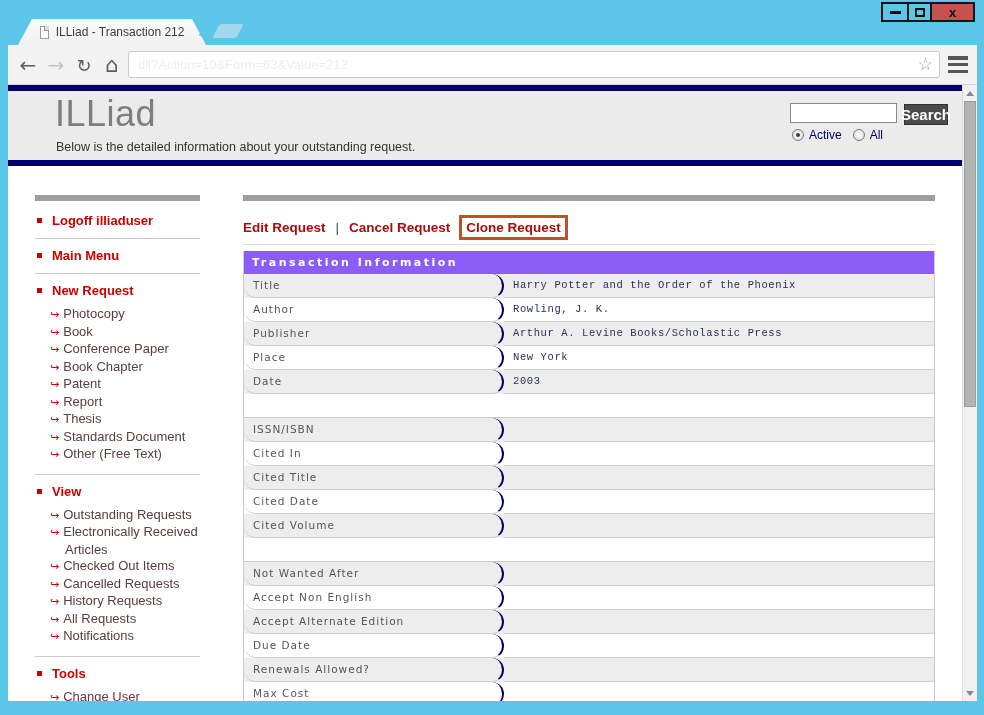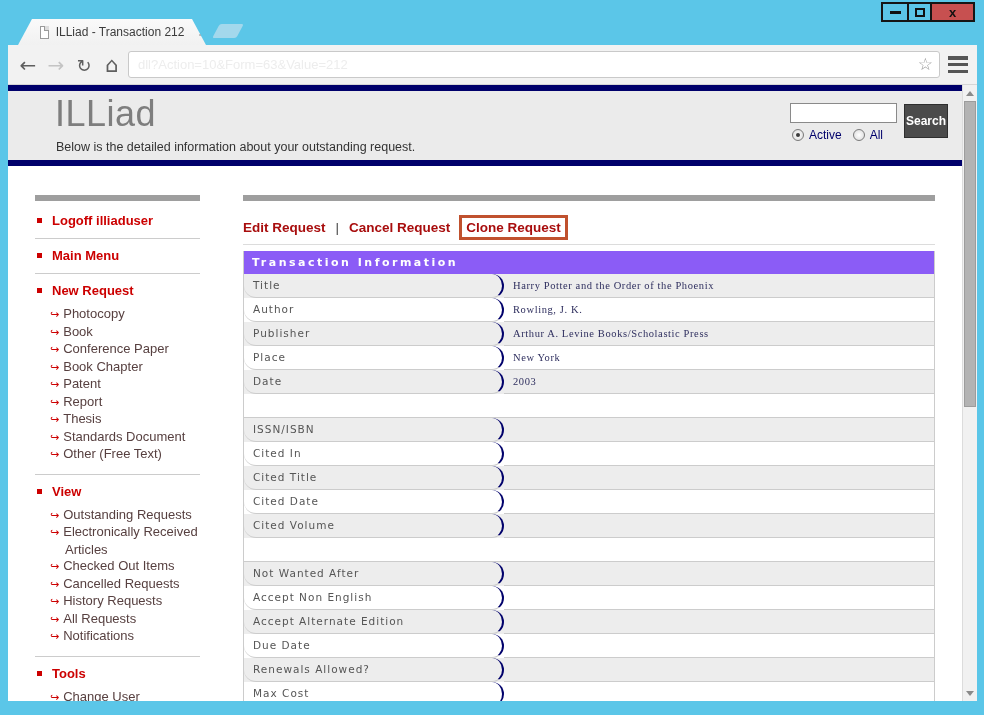--- a/index.html
+++ b/index.html
@@ -35,21 +35,21 @@
   .menu-btn i { display:block; height:3.5px; background:#565656; }
 
   
   .viewport { position:absolute; left:8px; top:85px; width:954px; height:616px; background:#fff; overflow:hidden; }
 
   .site-header { position:absolute; left:0; top:0; width:954px; height:81px; background:#ebebeb;
                  border-top:6px solid #00006b; border-bottom:6px solid #00006b; }
   .logo { position:absolute; left:47px; top:2px; font-size:36px; color:#7e7e7e; letter-spacing:0.5px; }
   .subtitle { position:absolute; left:48px; top:49px; font-size:12.5px; color:#333; }
   .search-input { position:absolute; left:782px; top:12px; width:107px; height:20px; border:1px solid #8a8a8a; background:#fff; font-size:12px; padding:0 4px; }
-  .search-btn { position:absolute; left:896px; top:13px; width:44px; height:34px; background:#4b4b4b; border:1px solid #2e2e2e; color:#fff; font-weight:bold; font-size:12px; display:flex; align-items:center; justify-content:center; cursor:pointer; }
+  .search-btn { position:absolute; left:896px; top:13px; width:44px; height:21px; background:#4b4b4b; border:1px solid #2e2e2e; color:#fff; font-weight:bold; font-size:15px; display:flex; align-items:center; justify-content:center; cursor:pointer; }
   .radio-row { position:absolute; left:784px; top:37px; display:flex; align-items:center; gap:5px; }
   .radio { width:12px; height:12px; border-radius:50%; border:1px solid #7a7a7a; background:radial-gradient(#ffffff,#d8d8d8); position:relative; cursor:pointer; }
   .radio.checked::after { content:""; position:absolute; left:3px; top:3px; width:4px; height:4px; border-radius:50%; background:#3b3b3b; }
   .radio-label { font-size:12px; color:#00006b; margin-right:6px; cursor:pointer; }
 
   
   .sidebar { position:absolute; left:27px; top:110px; width:165px; }
   .side-topbar { height:6px; background:#9e9e9e; margin-bottom:3px; }
   .side-section { padding:9px 0 10px 0; }
   .side-section + .side-section { border-top:1px solid #ccc; }
@@ -67,21 +67,21 @@
   .action-link { color:#a80d0d; text-decoration:none; cursor:pointer; }
   .sep { color:#444; margin:0 10px; font-weight:normal; }
   .hl-box { border:3px solid #c0512e; padding:2px 4px; margin-left:9px; background:#fff; }
   .actions-divider { border-bottom:1px solid #dcdcdc; margin-top:3px; }
 
   .tx-table { margin-top:6px; border-left:1px solid #ccc; border-right:1px solid #ccc; border-bottom:3px solid #00006b; }
   .tx-header { background:#8b5cf6; color:#fff; font-family:"DejaVu Sans", sans-serif; font-size:11px; font-weight:bold; letter-spacing:2.5px; padding:5px 8px; height:23px; }
   .tx-row { display:flex; height:24px; background:#fff; }
   .tx-row:nth-child(odd) { background:#ededed; }   
   .tx-label { width:260px; flex:none; padding-left:9px; font-family:"DejaVu Sans", sans-serif; font-size:10.5px; letter-spacing:1px; color:#555; line-height:23px; border-right:2px solid #00006b; border-bottom:1px solid #ccc; white-space:nowrap;border-radius:12px; }
-  .tx-value { flex:1; padding-left:9px; font-family:Liberation Serif, serif; font-size:10.5px; letter-spacing:0.6px; color:#2e2e5e; line-height:23px; border-bottom:1px solid #ccc; white-space:nowrap; }
+  .tx-value { flex:1; padding-left:9px; font-family:Liberation Mono, monospace; font-size:10.5px; letter-spacing:0.6px; color:#2e2e5e; line-height:23px; border-bottom:1px solid #ccc; white-space:nowrap; }
   .tx-row:last-child .tx-label, .tx-row:last-child .tx-value { border-bottom:none; }
 
   
   .scrollbar { position:absolute; left:962px; top:85px; width:15px; height:616px; background:#f1f1f1; border-left:1px solid #dcdcdc; }
   .sb-up, .sb-down { position:absolute; left:0; width:100%; height:16px; display:flex; align-items:center; justify-content:center; cursor:pointer; }
   .sb-up { top:0; } .sb-down { bottom:0; }
   .tri-up { width:0; height:0; border-left:4px solid transparent; border-right:4px solid transparent; border-bottom:5px solid #8a8a8a; }
   .tri-down { width:0; height:0; border-left:4px solid transparent; border-right:4px solid transparent; border-top:5px solid #8a8a8a; }
   .sb-thumb { position:absolute; left:1px; top:16px; width:12px; height:306px; background:#b3b3b3; border:1px solid #9c9c9c; cursor:pointer; }
 </style>

